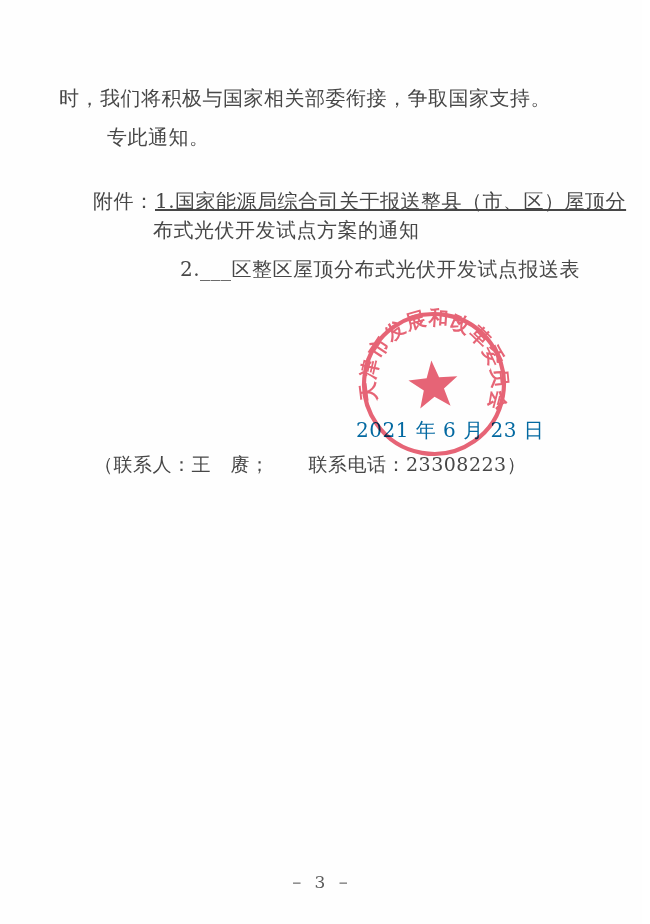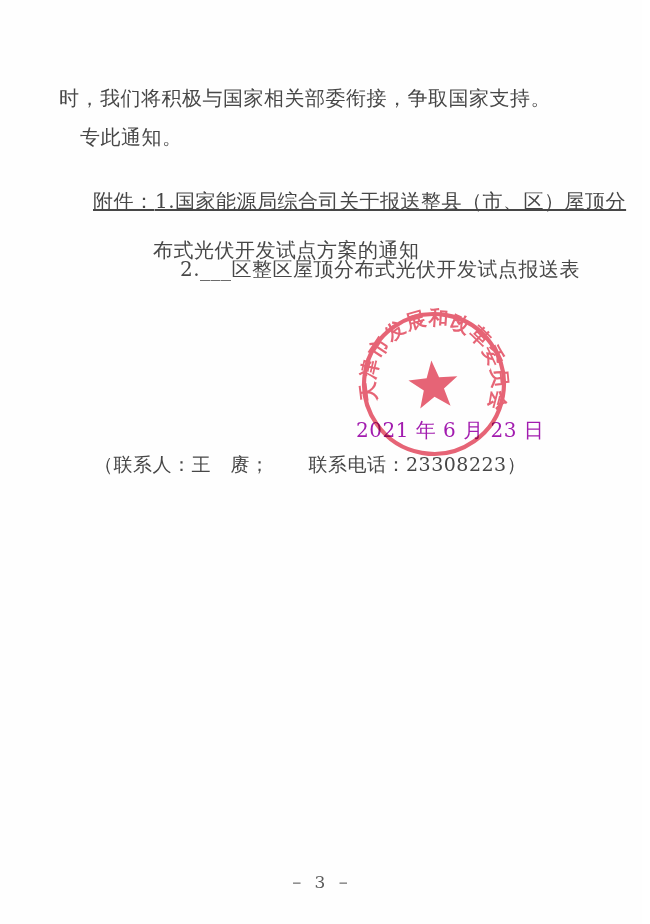--- a/index.html
+++ b/index.html
@@ -13,26 +13,26 @@
     color: #474747;
   }
   .txt {
     position: absolute;
     white-space: pre;
     font-size: 20px;
     letter-spacing: 0.5px;
     line-height: 1.2;
   }
   .body-line1 { left: 59px;  top: 86px;  }
-  .body-line2 { left: 80px;  top: 125px; }
-  .att-label  { left: 93px;  top: 189px; text-decoration: underline; }
+  .body-line2 { left: 107px;  top: 125px; }
+  .att-label  { left: 93px;  top: 189px; }
   .att1-l1    { left: 155px; top: 189px; text-decoration: underline; }
-  .att1-l2    { left: 153px; top: 238px; }
+  .att1-l2    { left: 153px; top: 218px; }
   .att2       { left: 168px; top: 257px; margin-left: 12px; }
-  .date-line  { left: 356px; top: 418px; z-index: 1; color: #a21caf; }
+  .date-line  { left: 356px; top: 418px; z-index: 1; color: #0369a1; }
   .contact    { left: 94px;  top: 453px; font-size: 19px; text-align: center; }
   .page-num   {
     left: 0; right: 0; top: 872px;
     text-align: center;
     font-size: 17px;
     color: #5a5a5a;
     letter-spacing: 2px;
   }
   .seal {
     position: absolute;

